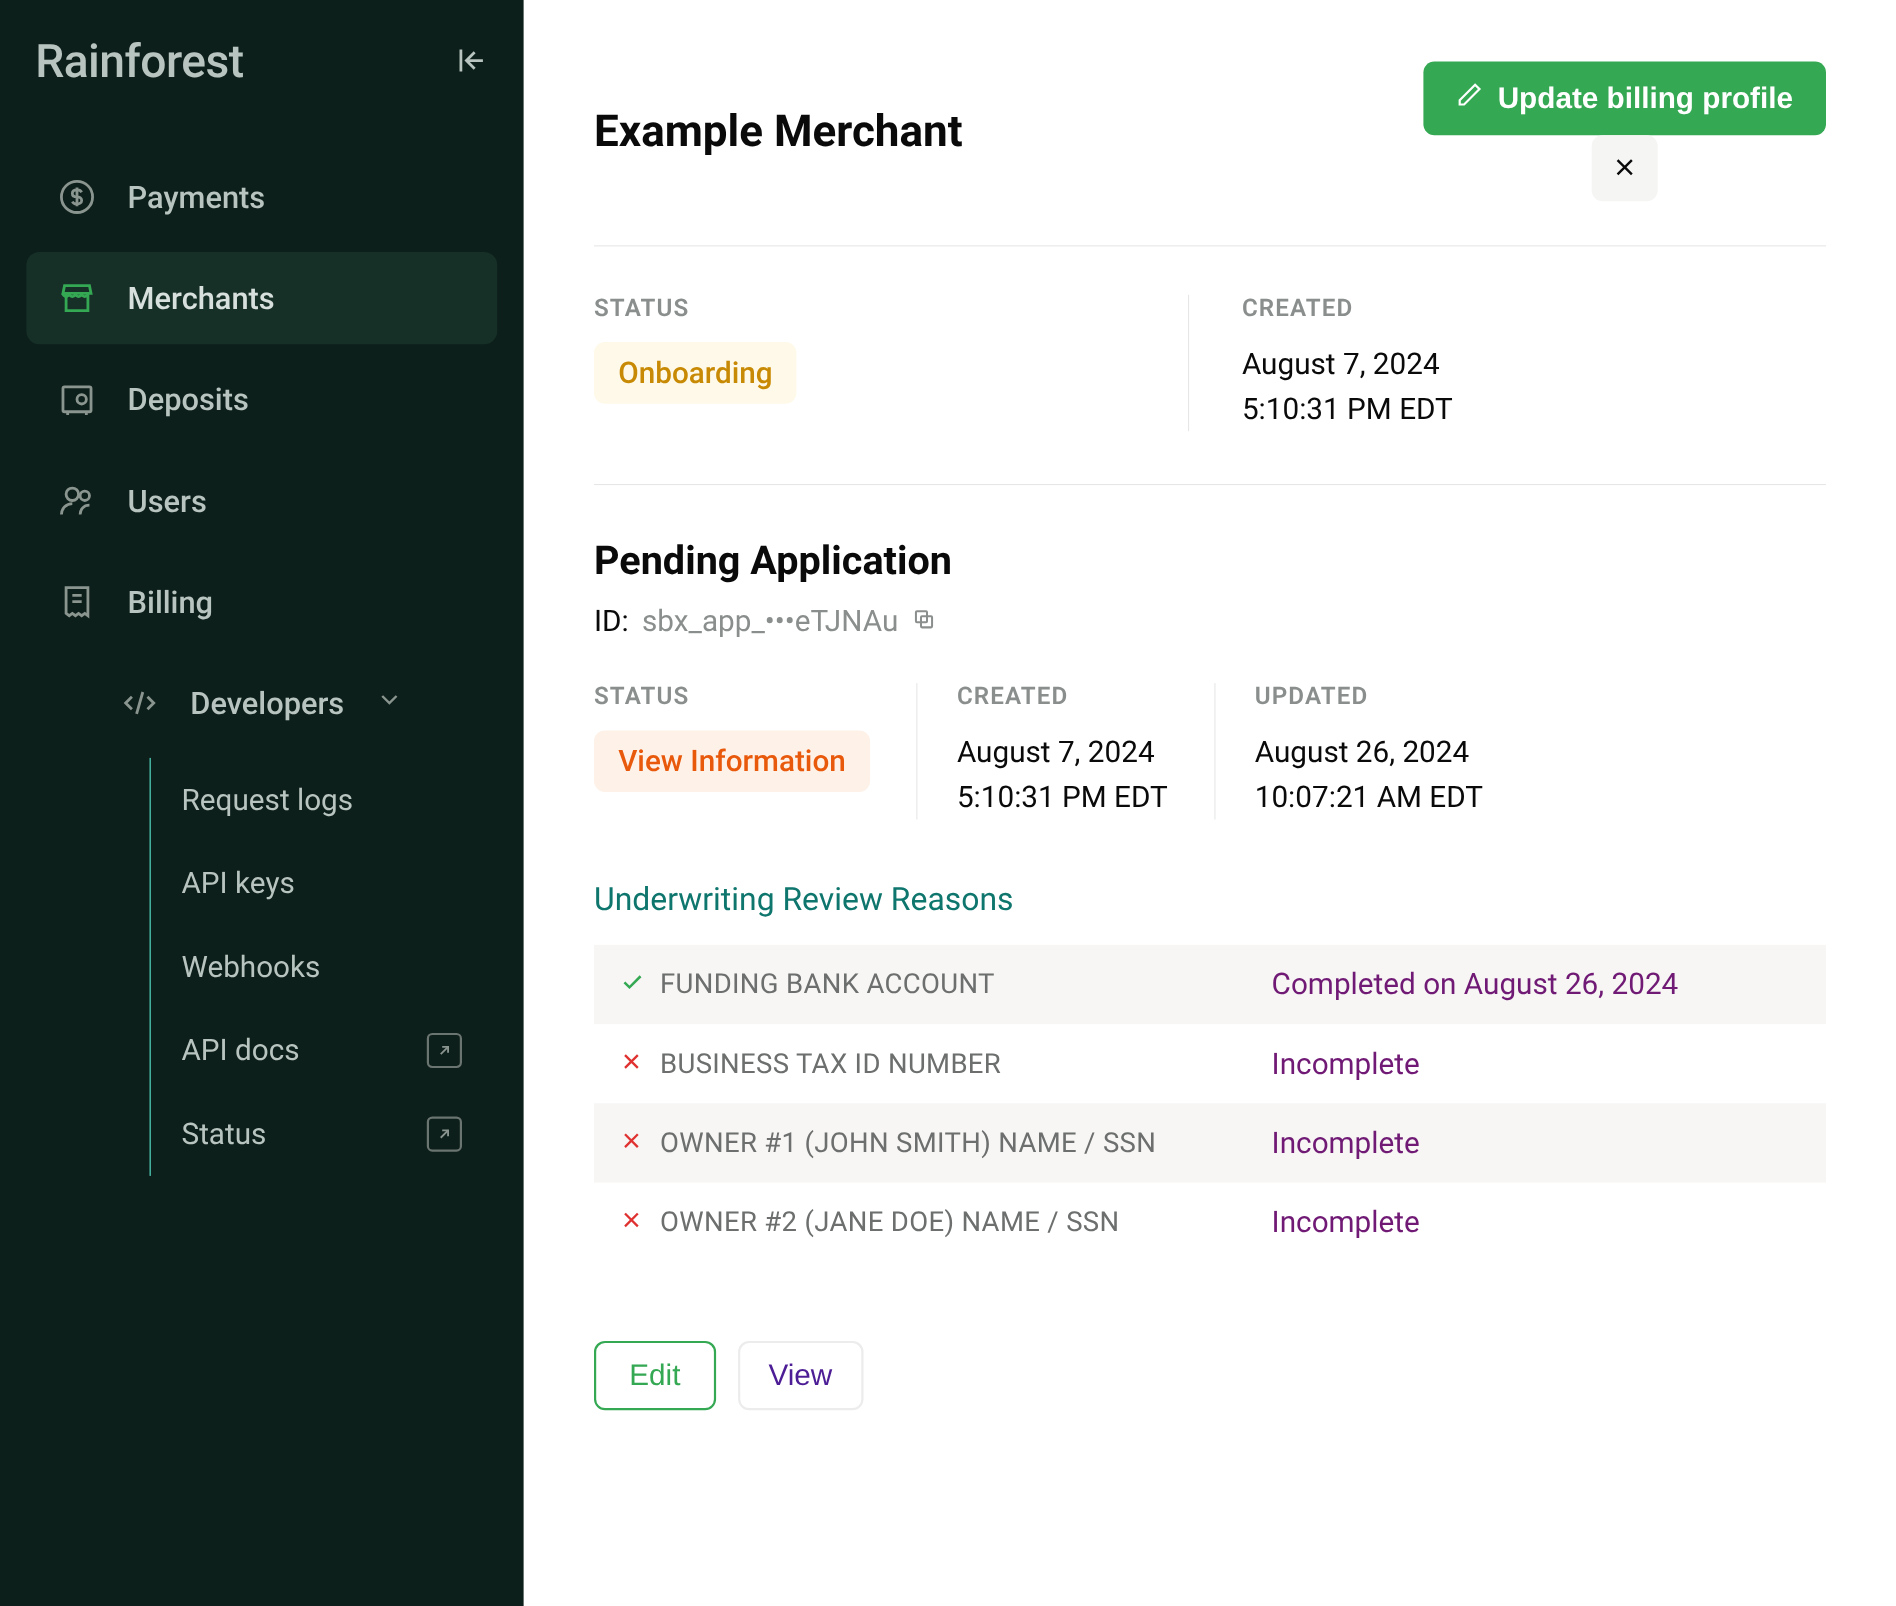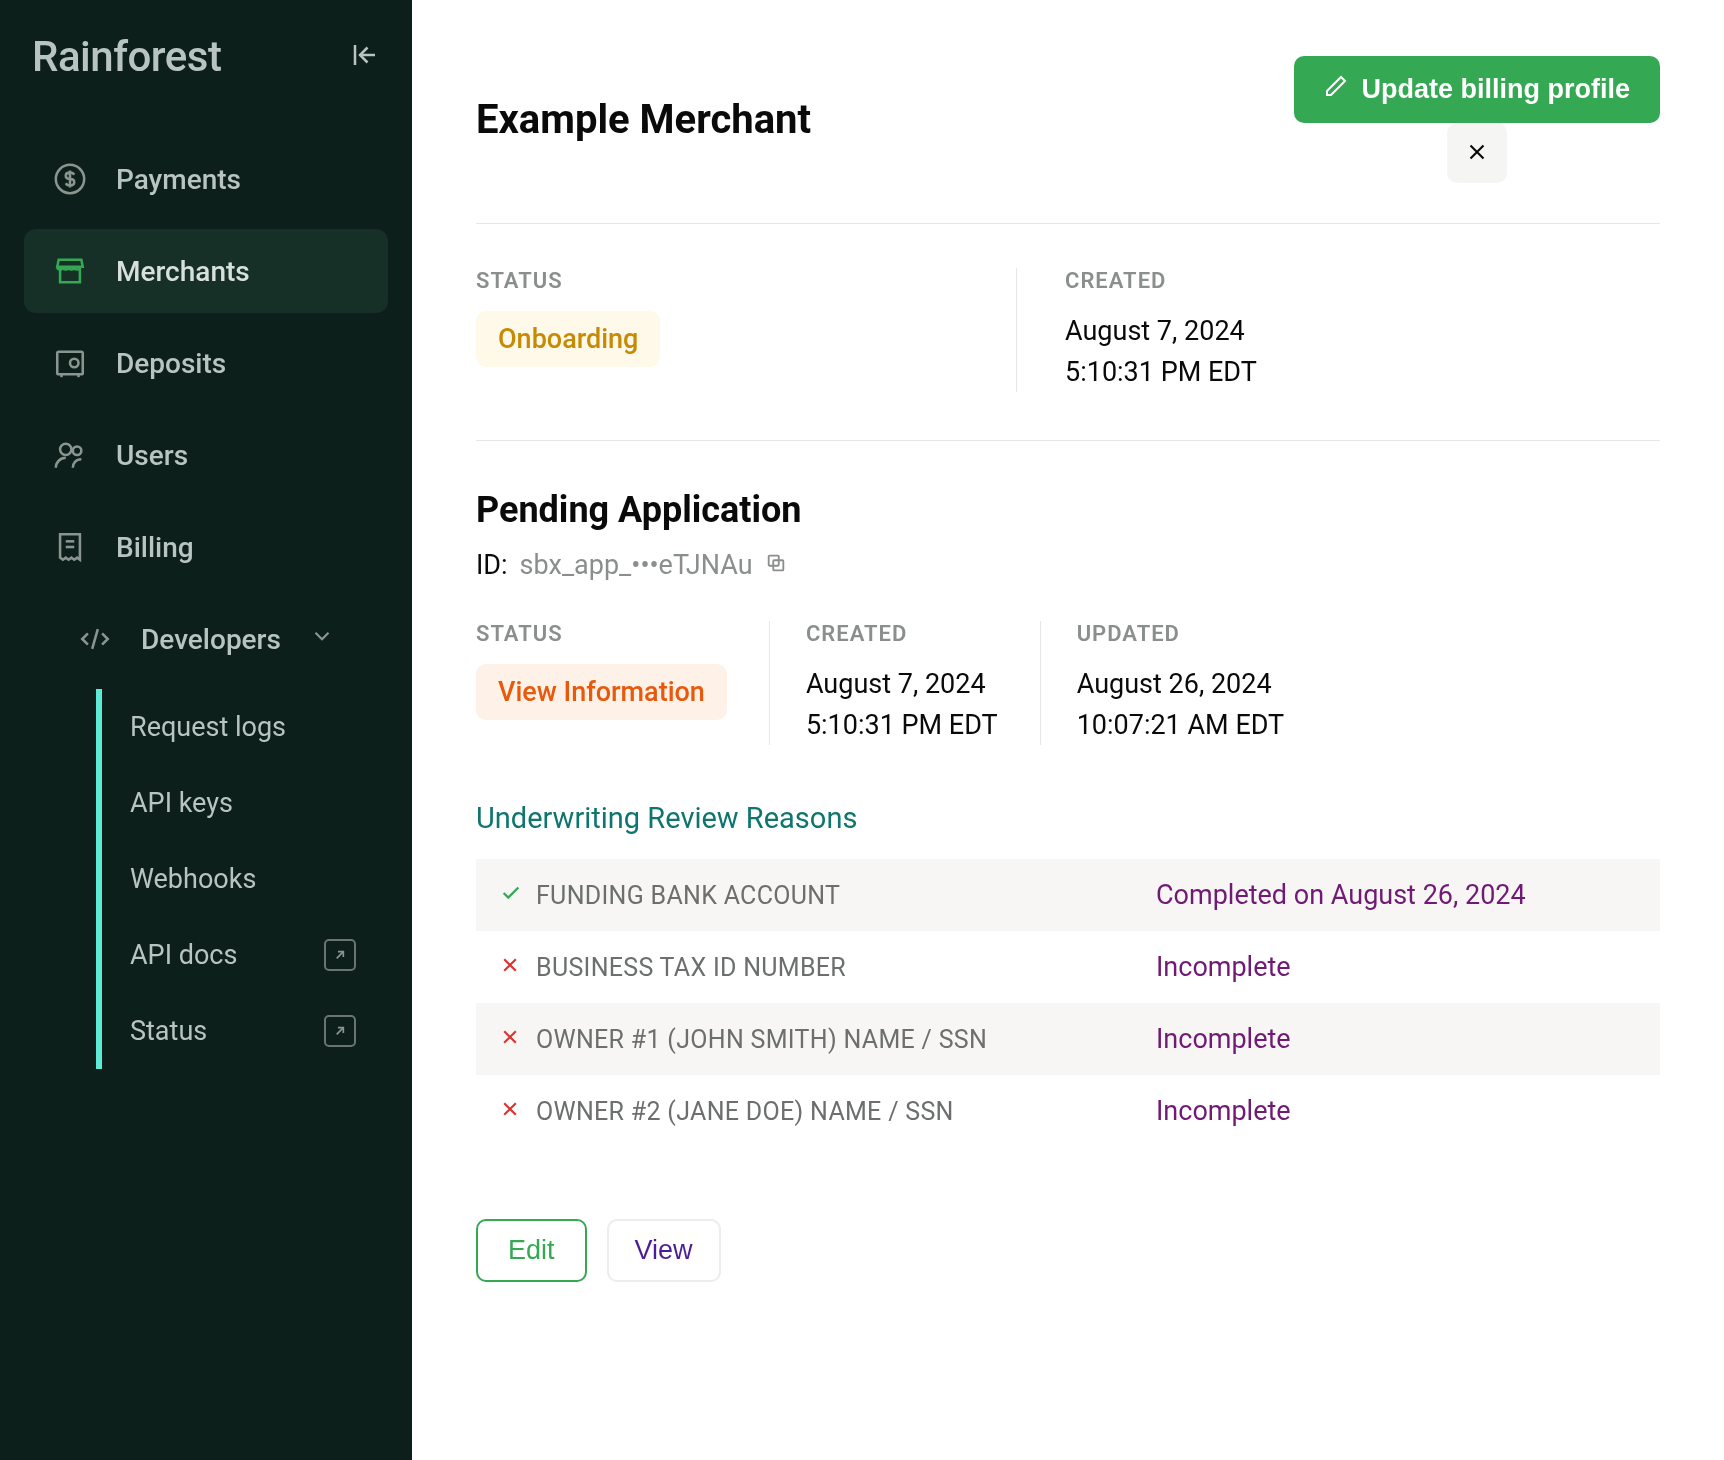--- a/index.html
+++ b/index.html
@@ -9,21 +9,21 @@
     }
     body {
       font-family: -apple-system, BlinkMacSystemFont, "Segoe UI", Roboto, sans-serif;
       display: flex;
       width: 1724px;
       height: 1460px;
       background: #fff;
     }
     
     .sidebar {
-      width: 412px;
+      width: 476px;
       background: #0d1f1a;
       color: #fff;
       padding: 32px 24px;
       flex-shrink: 0;
     }
     .sidebar-header {
       display: flex;
       align-items: center;
       justify-content: space-between;
       margin-bottom: 56px;
@@ -67,22 +67,22 @@
     }
     .nav-item.expandable {
       justify-content: center;
     }
     .nav-item.expandable .nav-left {
       display: flex;
       align-items: center;
       gap: 28px;
     }
     .subnav {
-      margin-left: 72px;
-      border-left: 6px solid #5eead4;
+      margin-left: 112px;
+      border-left: 1px solid #5eead4;
       padding-left: 28px;
     }
     .subnav-item {
       display: flex;
       align-items: center;
       justify-content: space-between;
       padding: 22px 16px 22px 0;
       color: #b8c4c0;
       font-size: 27px;
       cursor: pointer;

